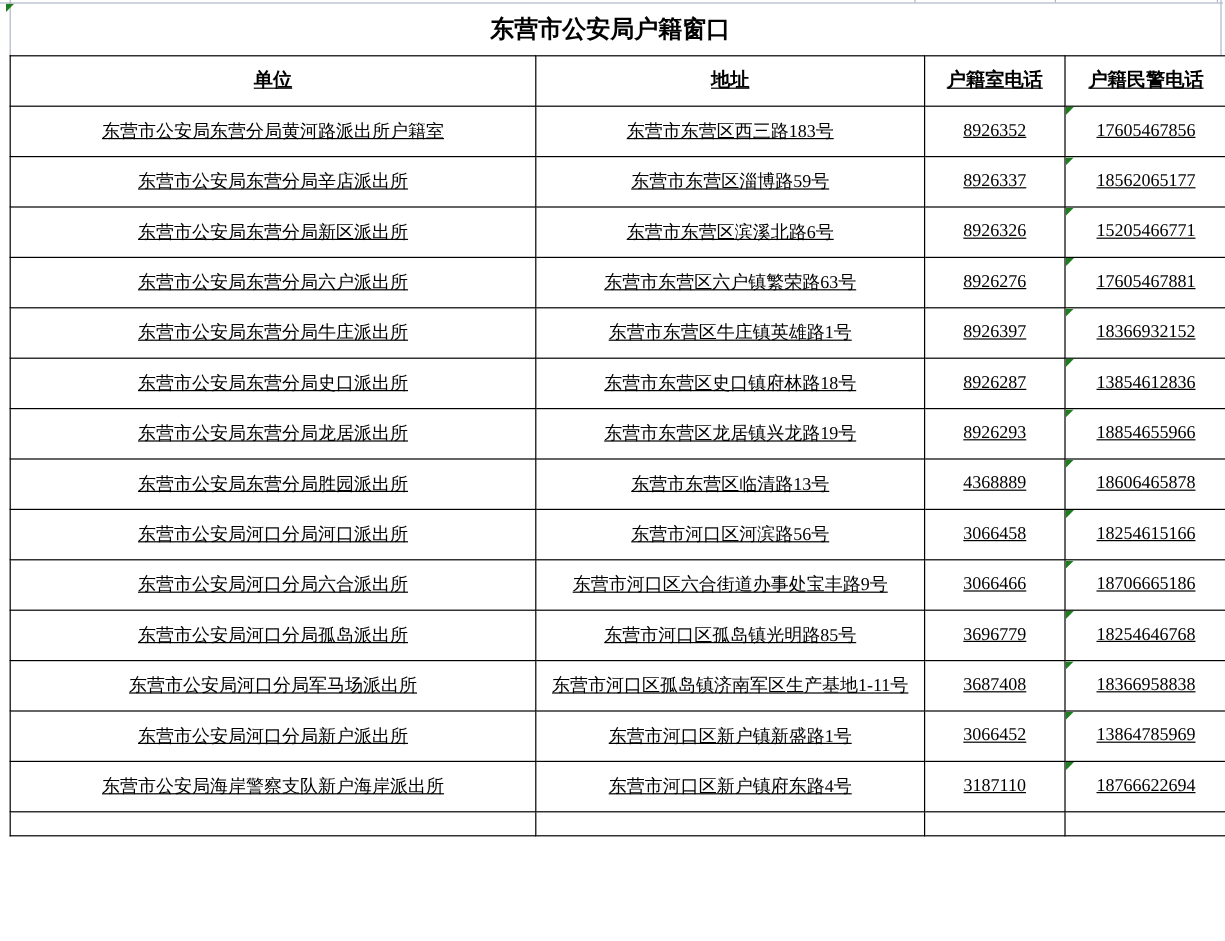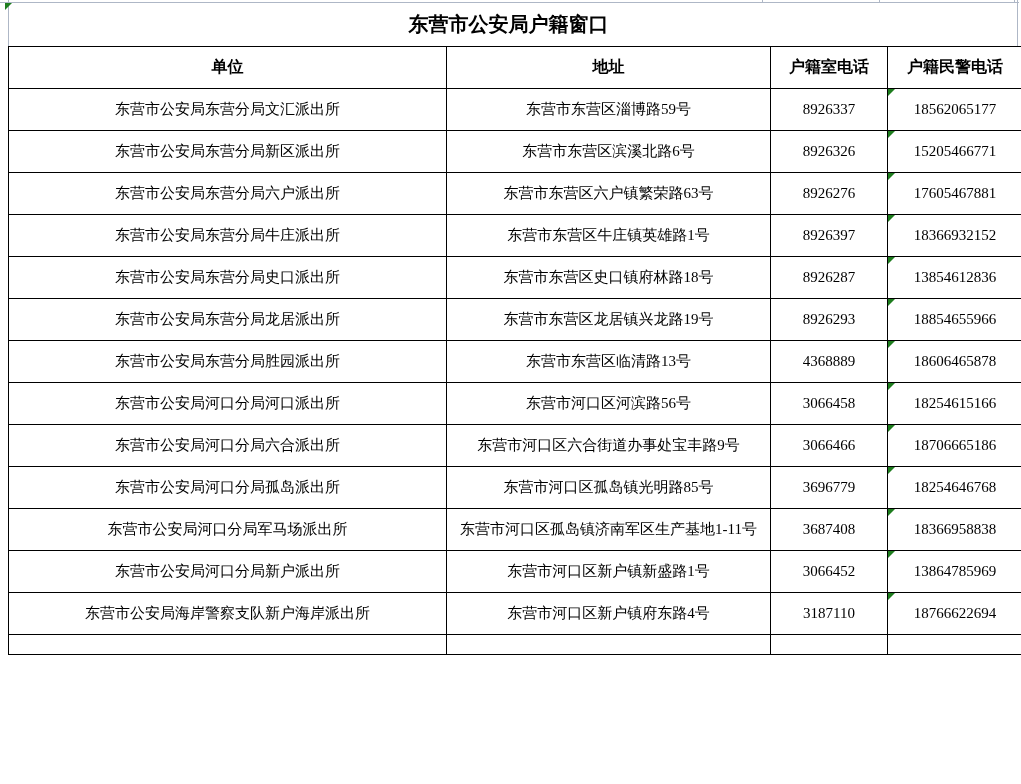--- a/index.html
+++ b/index.html
@@ -36,21 +36,21 @@
 
   table.grid-table {
     position: absolute; left: 8px; top: 46px;
     border-collapse: collapse; table-layout: fixed;
     width: 1006px;
   }
   .grid-table col.c1 { width: 438px; }
   .grid-table col.c2 { width: 324px; }
   .grid-table col.c3 { width: 117px; }
   .grid-table col.c4 { width: 135px; }
-  .grid-table tr { height: 42px; }
+  .grid-table tr { height: 42px; text-decoration: underline; }
   .grid-table th, .grid-table td {
     border: 1px solid #000000;
     text-align: center; vertical-align: middle;
     padding: 0 2px;
     font-size: 15px; font-weight: normal;
     overflow: hidden; white-space: nowrap;
     position: relative;
   }
   .grid-table th { font-size: 16px; font-weight: bold; }
   .grid-table td.phone2 .tri { left: 0; top: 0; }
@@ -84,21 +84,27 @@
       <tr>
         <th>单位</th>
         <th>地址</th>
         <th>户籍室电话</th>
         <th>户籍民警电话</th>
       </tr>
     </thead>
     <tbody id="table-body">
 
         <tr>
-          <td>东营市公安局东营分局文汇派出所</td>
+          <td>东营市公安局东营分局黄河路派出所户籍室</td>
+          <td>东营市东营区西三路183号</td>
+          <td>8926352</td>
+          <td class="phone2"><span class="tri"></span>17605467856</td>
+        </tr>
+        <tr>
+          <td>东营市公安局东营分局辛店派出所</td>
           <td>东营市东营区淄博路59号</td>
           <td>8926337</td>
           <td class="phone2"><span class="tri"></span>18562065177</td>
         </tr>
         <tr>
           <td>东营市公安局东营分局新区派出所</td>
           <td>东营市东营区滨溪北路6号</td>
           <td>8926326</td>
           <td class="phone2"><span class="tri"></span>15205466771</td>
         </tr>

